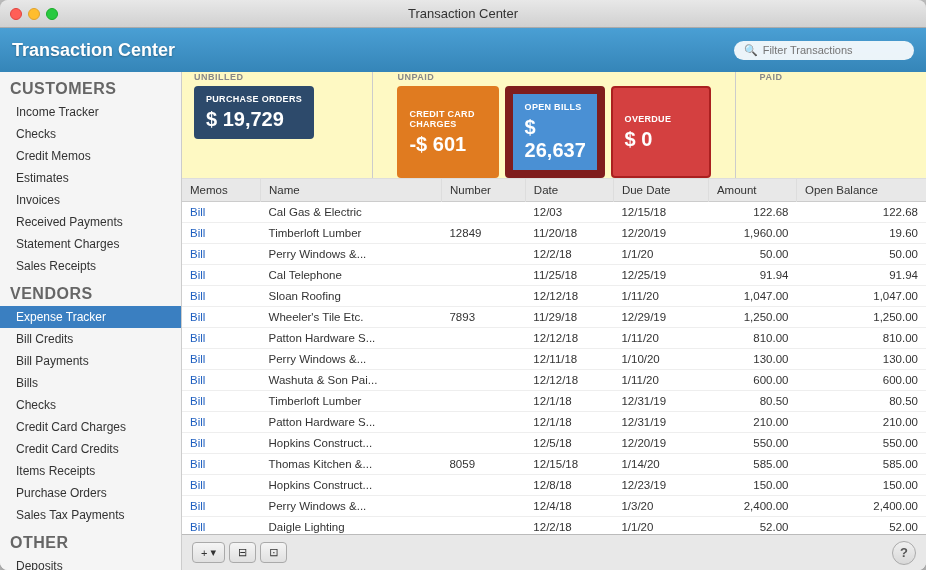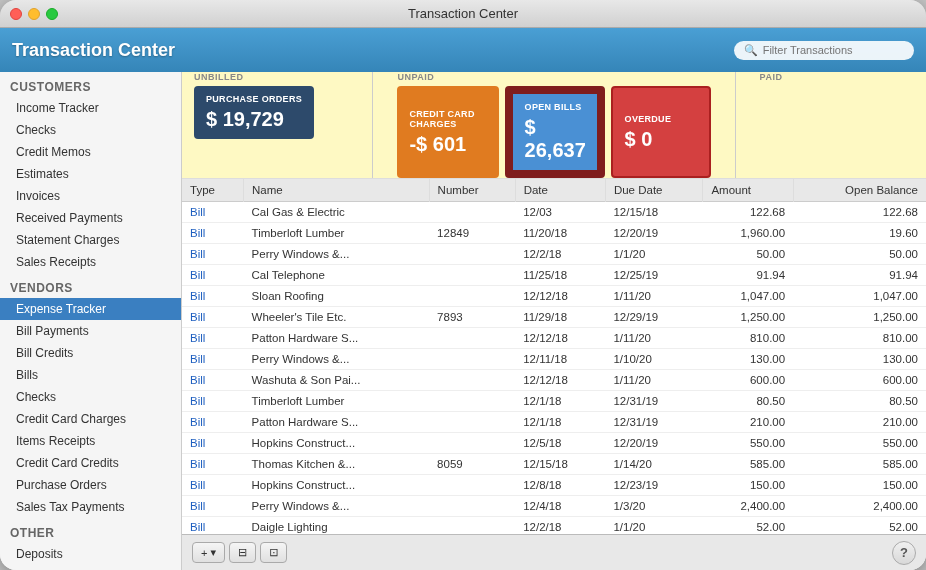--- a/index.html
+++ b/index.html
@@ -7,21 +7,21 @@
       font-family: -apple-system, 'Helvetica Neue', Arial, sans-serif;
       font-size: 12px;
       background: #c8c8c8;
       width: 926px;
       height: 570px;
       overflow: hidden;
     }
     .window {
       width: 926px;
       height: 570px;
-      border-radius: 16px;
+      border-radius: 8px;
       overflow: hidden;
       display: flex;
       flex-direction: column;
       box-shadow: 0 4px 20px rgba(0,0,0,0.4);
     }
     .titlebar {
       background: linear-gradient(to bottom, #e8e8e8, #d0d0d0);
       height: 28px;
       display: flex;
       align-items: center;
@@ -94,21 +94,21 @@
       background: #f0f0f0;
     }
     .sidebar {
       width: 182px;
       background: #f5f5f5;
       border-right: 1px solid #ccc;
       overflow-y: auto;
       flex-shrink: 0;
     }
     .sidebar-section-header {
-      font-size: 12px;
+      font-size: 16px;
       font-weight: bold;
       color: #666;
       padding: 8px 10px 3px 10px;
       text-transform: uppercase;
       letter-spacing: 0.5px;
     }
     .sidebar-item {
       padding: 4px 10px 4px 16px;
       font-size: 12px;
       color: #333;
@@ -196,21 +196,21 @@
       border-bottom: 1px solid #ccc;
     }
     thead th {
       padding: 5px 8px;
       text-align: left;
       font-weight: 500;
       color: #333;
       border-right: 1px solid #ddd;
       white-space: nowrap;
     }
-    thead th:last-child { border-right: none; text-align: right; }
+    thead th:last-child { border-right: none; }
     tbody tr {
       border-bottom: 1px solid #eee;
     }
     tbody td {
       padding: 4px 8px;
       color: #333;
       white-space: nowrap;
     }
     td.type-cell { color: #2060c0; }
     td.amount-cell, td.balance-cell { text-align: right; }
@@ -288,27 +288,27 @@
       <div class="sidebar-item">Checks</div>
       <div class="sidebar-item">Credit Memos</div>
       <div class="sidebar-item">Estimates</div>
       <div class="sidebar-item">Invoices</div>
       <div class="sidebar-item">Received Payments</div>
       <div class="sidebar-item">Statement Charges</div>
       <div class="sidebar-item">Sales Receipts</div>
 
       <div class="sidebar-section-header">VENDORS</div>
       <div class="sidebar-item active">Expense Tracker</div>
+      <div class="sidebar-item">Bill Credits</div>
       <div class="sidebar-item">Bill Payments</div>
-      <div class="sidebar-item">Bill Credits</div>
       <div class="sidebar-item">Bills</div>
       <div class="sidebar-item">Checks</div>
       <div class="sidebar-item">Credit Card Charges</div>
+      <div class="sidebar-item">Credit Card Credits</div>
       <div class="sidebar-item">Items Receipts</div>
-      <div class="sidebar-item">Credit Card Credits</div>
       <div class="sidebar-item">Purchase Orders</div>
       <div class="sidebar-item">Sales Tax Payments</div>
 
       <div class="sidebar-section-header">OTHER</div>
       <div class="sidebar-item">Deposits</div>
       <div class="sidebar-item">Inventory Adjustments</div>
     </div>
 
     <div class="right-panel">
 
@@ -347,21 +347,21 @@
 
         <div class="summary-section">
           <div class="summary-label">PAID</div>
         </div>
       </div>
 
       <div class="table-container">
         <table>
           <thead>
             <tr>
-              <th>Type</th>
+              <th>Memos</th>
               <th>Name</th>
               <th>Number</th>
               <th>Date</th>
               <th>Due Date</th>
               <th>Amount</th>
               <th>Open Balance</th>
             </tr>
           </thead>
           <tbody id="table-body">
           <tr>

